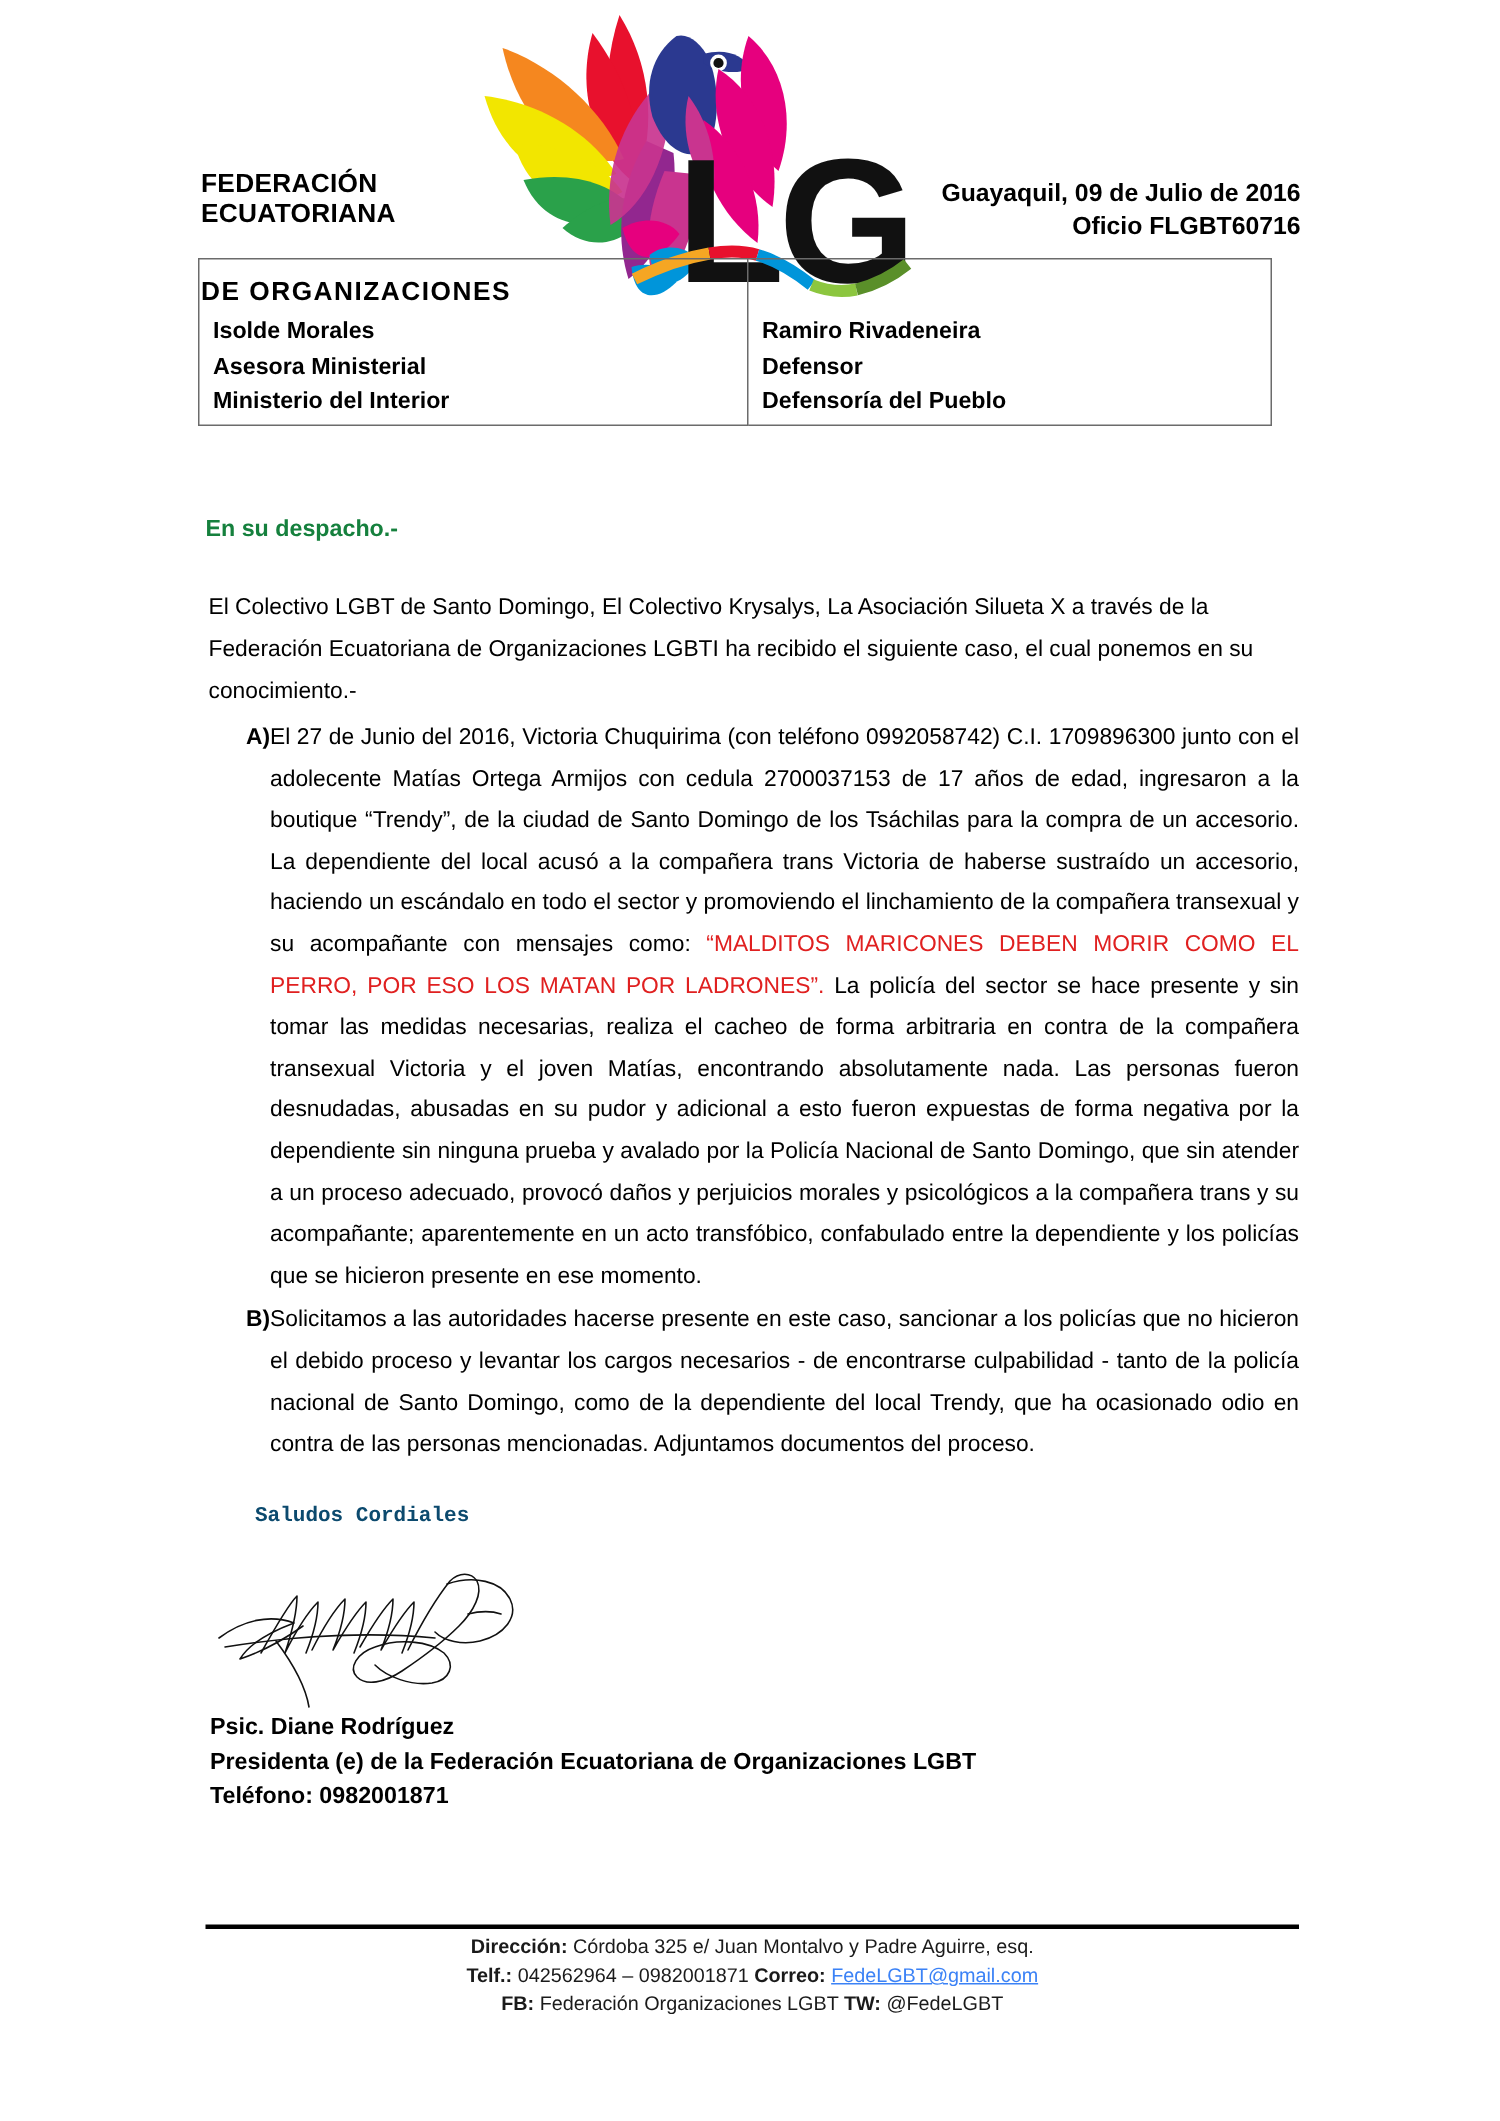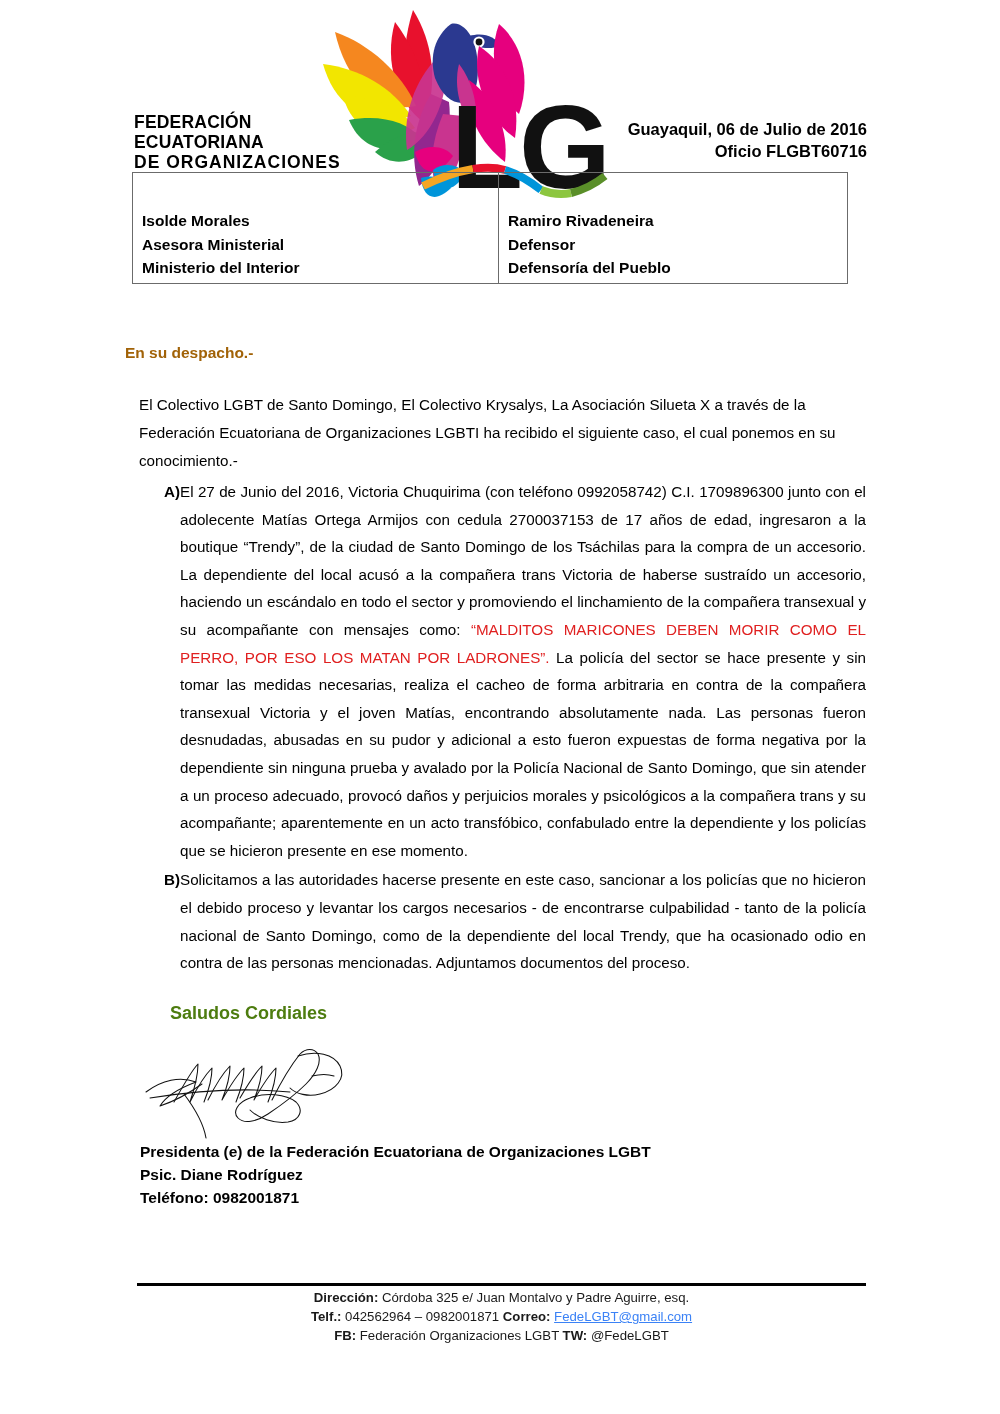--- a/index.html
+++ b/index.html
@@ -13,21 +13,21 @@
   .page{position:absolute;inset:0;}
 
   
   .header{position:absolute;left:0;top:0;width:1000px;height:200px;}
 
   .org-name{
     position:absolute;left:134px;top:112px;width:245px;
     font-weight:bold;font-size:17.5px;line-height:20px;
     letter-spacing:0.2px;color:#000;
   }
-  .org-name .l2{letter-spacing:1.0px;}
+  .org-name .l2{letter-spacing:1.0px;margin-top:32px;}
 
   .logo{position:absolute;left:283px;top:2px;width:330px;height:200px;}
   .logo svg{display:block;width:330px;height:200px;}
 
   .doc-meta{
     position:absolute;right:133px;top:118px;text-align:right;
     font-weight:bold;font-size:16.5px;line-height:22px;color:#000;
   }
 
   
@@ -39,22 +39,22 @@
     border:1.6px solid #6b6b6b;
     vertical-align:top;
     padding:1px 0 3px 9px;
     font-weight:bold;font-size:15.5px;line-height:23.5px;
     color:#000;
   }
   .recipients .col-l{width:356px;}
   .recipients tr.r1 td{padding-top:36px;}
 
   .despacho{
-    position:absolute;left:125px;top:344px;
-    font-weight:bold;font-size:15.5px;color:#a16207;
+    position:absolute;left:137px;top:344px;
+    font-weight:bold;font-size:15.5px;color:#15803d;
   }
 
   
   .intro{
     position:absolute;left:139px;top:391px;width:724px;
     font-size:15.2px;line-height:28px;text-align:left;color:#000;
   }
 
   .list{position:absolute;left:139px;top:478px;width:727px;}
   .item{display:flex;align-items:flex-start;margin-bottom:2px;}
@@ -64,21 +64,21 @@
   }
   .item .body{
     flex:1 1 auto;font-size:15.2px;line-height:27.6px;
     text-align:justify;text-justify:inter-word;
   }
   .quote{color:#e02020;}
 
   
   .salutation{
     position:absolute;left:170px;top:1003px;
-    font-weight:bold;font-size:18px;color:#4d7c0f;
+    font-weight:bold;font-size:14px;color:#0c4a6e;font-family:Liberation Mono, monospace;
   }
   .signature{position:absolute;left:140px;top:1040px;width:230px;height:100px;}
   .signature svg{display:block;}
   .signer{
     position:absolute;left:140px;top:1140px;
     font-weight:bold;font-size:15.5px;line-height:23px;color:#000;
   }
 
   
   .footer-rule{
@@ -149,21 +149,21 @@
           <path d="M140 184 C156 176 172 170 190 167" stroke="#f5a623"></path>
           <path d="M190 167 C202 165 212 165 222 168" stroke="#e8112d"></path>
           <path d="M222 168 C236 172 248 180 258 188" stroke="#0095da"></path>
           <path d="M258 188 C268 192 278 193 288 191" stroke="#8cc63f"></path>
           <path d="M288 191 C300 188 312 182 322 174" stroke="#5a8f29"></path>
         </g>
       </svg>
     </div>
 
     <div class="doc-meta">
-      <div>Guayaquil, 06 de Julio de 2016</div>
+      <div>Guayaquil, 09 de Julio de 2016</div>
       <div>Oficio FLGBT60716</div>
     </div>
   </div>
 
   <table class="recipients">
     <tbody>
       <tr class="r1">
         <td class="col-l">
           <div>Isolde Morales</div>
           <div>Asesora Ministerial</div>
@@ -208,22 +208,22 @@
         <path d="M10 58 C60 50 110 48 150 52"></path>
         <path d="M132 60 C142 40 152 24 160 14 C166 8 174 8 178 14 C182 22 176 34 166 44 C154 56 140 66 128 74 C116 82 104 84 98 78 C92 72 98 62 110 58 C126 52 146 54 156 62 C164 70 160 80 148 82 C134 84 118 78 110 70"></path>
         <path d="M158 16 C176 10 194 14 200 26 C206 38 196 50 180 54 C168 57 156 54 150 48"></path>
         <path d="M172 36 C180 34 188 34 194 36"></path>
         <path d="M44 54 C56 70 64 86 66 98"></path>
       </g>
     </svg>
   </div>
 
   <div class="signer">
+    <div>Psic. Diane Rodríguez</div>
     <div>Presidenta (e) de la Federación Ecuatoriana de Organizaciones LGBT</div>
-    <div>Psic. Diane Rodríguez</div>
     <div>Teléfono: 0982001871</div>
   </div>
 
   <div class="footer-rule"></div>
 
   <div class="footer">
     <div><b>Dirección:</b><span> Córdoba 325 e/ Juan Montalvo y Padre Aguirre, esq.</span></div>
 
     <div><b>Telf.:</b><span> 042562964 – 0982001871 </span><b>Correo:</b> <a class="mail" href="#">FedeLGBT@gmail.com</a></div>
 

